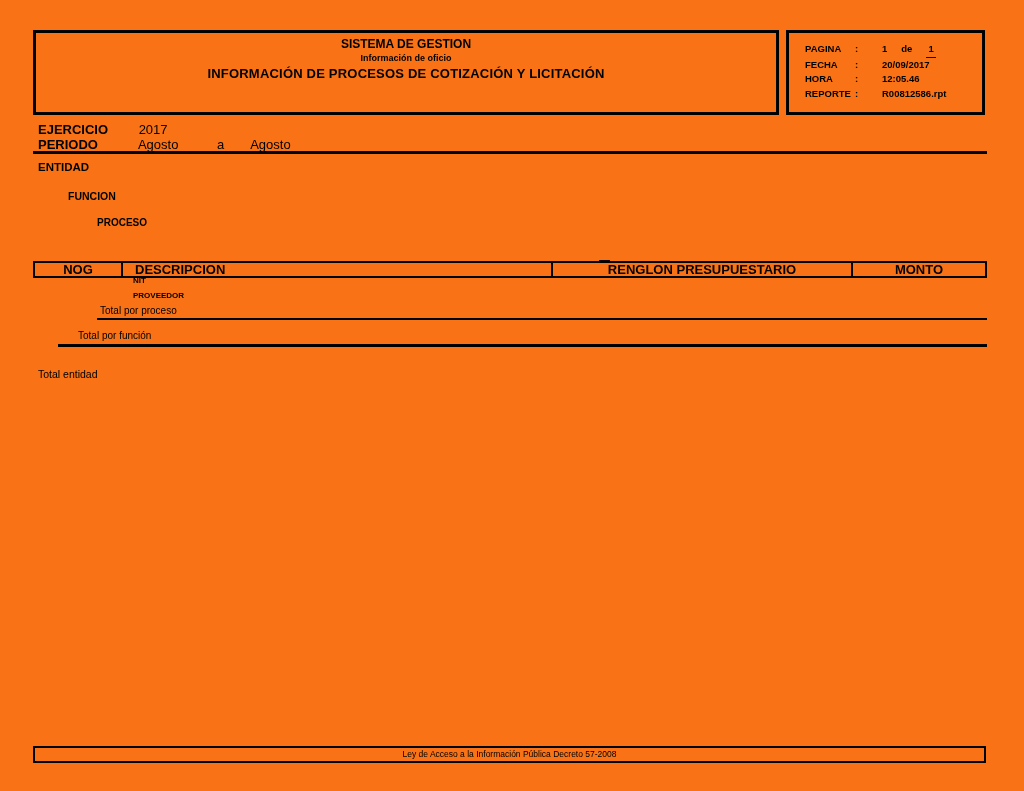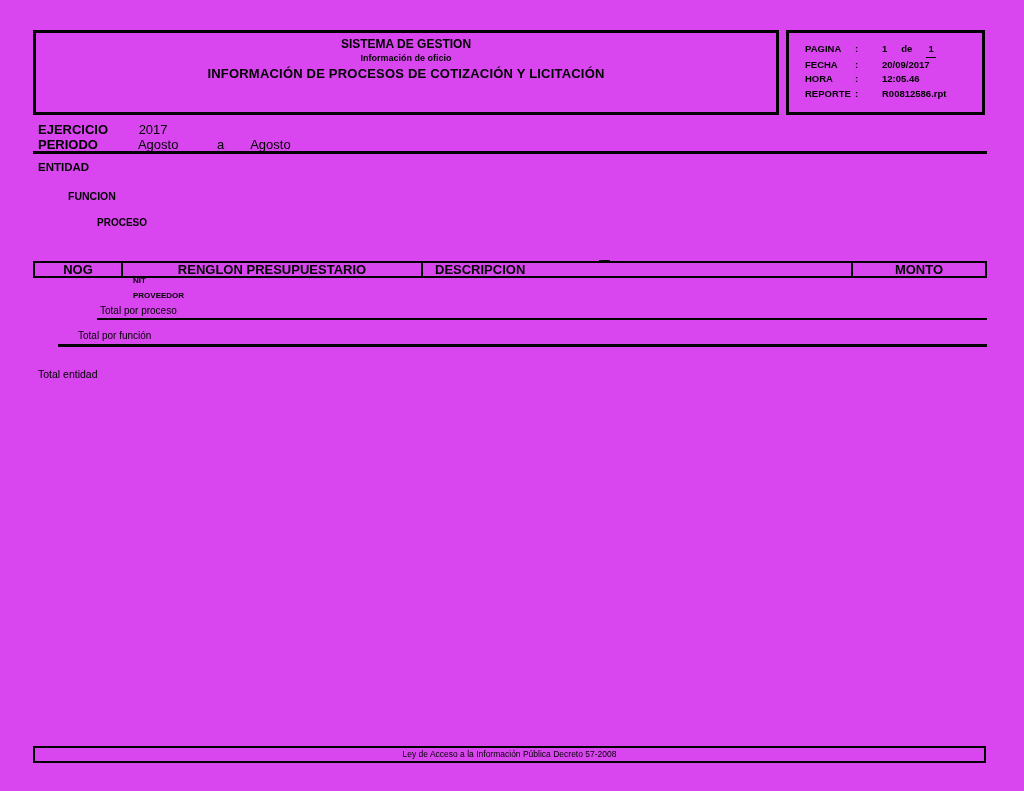--- a/index.html
+++ b/index.html
@@ -3,21 +3,21 @@
 <meta charset="utf-8">
 <style>
   * { margin: 0; padding: 0; box-sizing: border-box; }
   html, body { background: #ffffff; }
   body { font-family: "Liberation Sans", sans-serif; color: #000; }
 
   #page {
     position: relative;
     width: 1024px;
     height: 791px;
-    background: #d946ef;
+    background: #f97316;
     overflow: hidden;
   }
 
   
   .hdr-box {
     position: absolute;
     left: 33px; top: 30px;
     width: 746px; height: 85px;
     border: 3px solid #000;
     text-align: center;
@@ -146,22 +146,22 @@
     <span class="param-val">Agosto</span>
   </div>
   <div class="rule" style="left:33px; top:151px; width:954px; height:3px;"></div>
 
   <div class="grp grp-entidad">ENTIDAD</div>
   <div class="grp grp-funcion">FUNCION</div>
   <div class="grp grp-proceso">PROCESO</div>
 
   <div class="tbl-head">
     <div class="tbl-cell col-nog">NOG</div>
+    <div class="tbl-cell col-desc">DESCRIPCION</div>
     <div class="tbl-cell col-renglon">RENGLON PRESUPUESTARIO</div>
-    <div class="tbl-cell col-desc">DESCRIPCION</div>
     <div class="tbl-cell col-monto">MONTO ADJUDICADO</div>
   </div>
 
   <div class="empty-marker">—</div>
 
   <div class="detail-lbl nit-lbl">NIT</div>
   <div class="detail-lbl proveedor-lbl">PROVEEDOR</div>
 
   <div class="total-lbl total-proceso">Total por proceso</div>
   <div class="rule" style="left:97px; top:318px; width:890px; height:2px;"></div>

